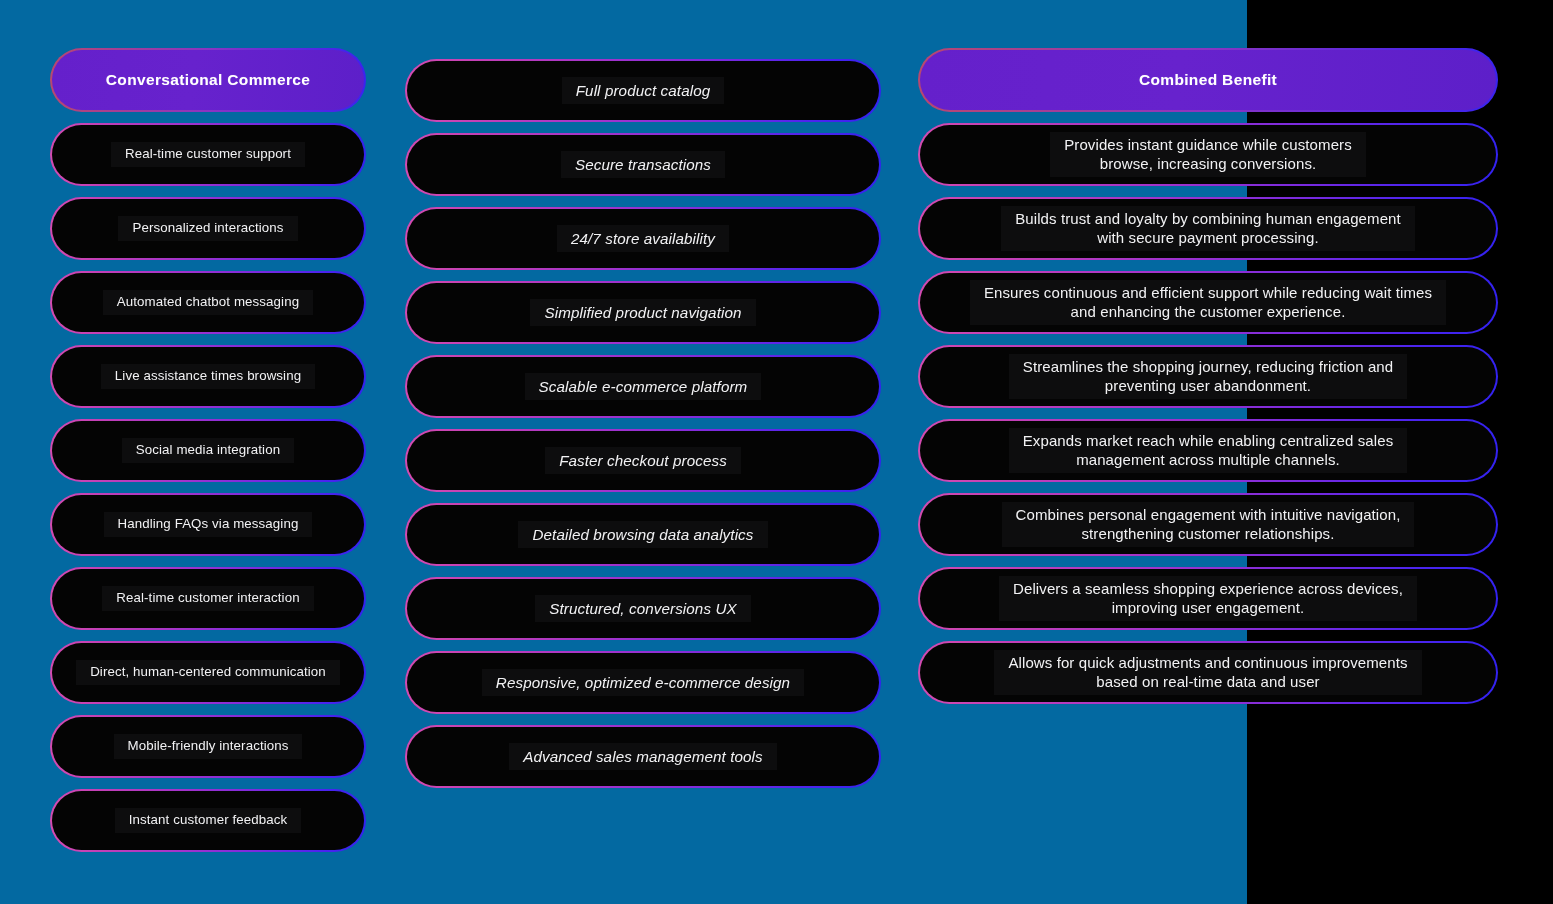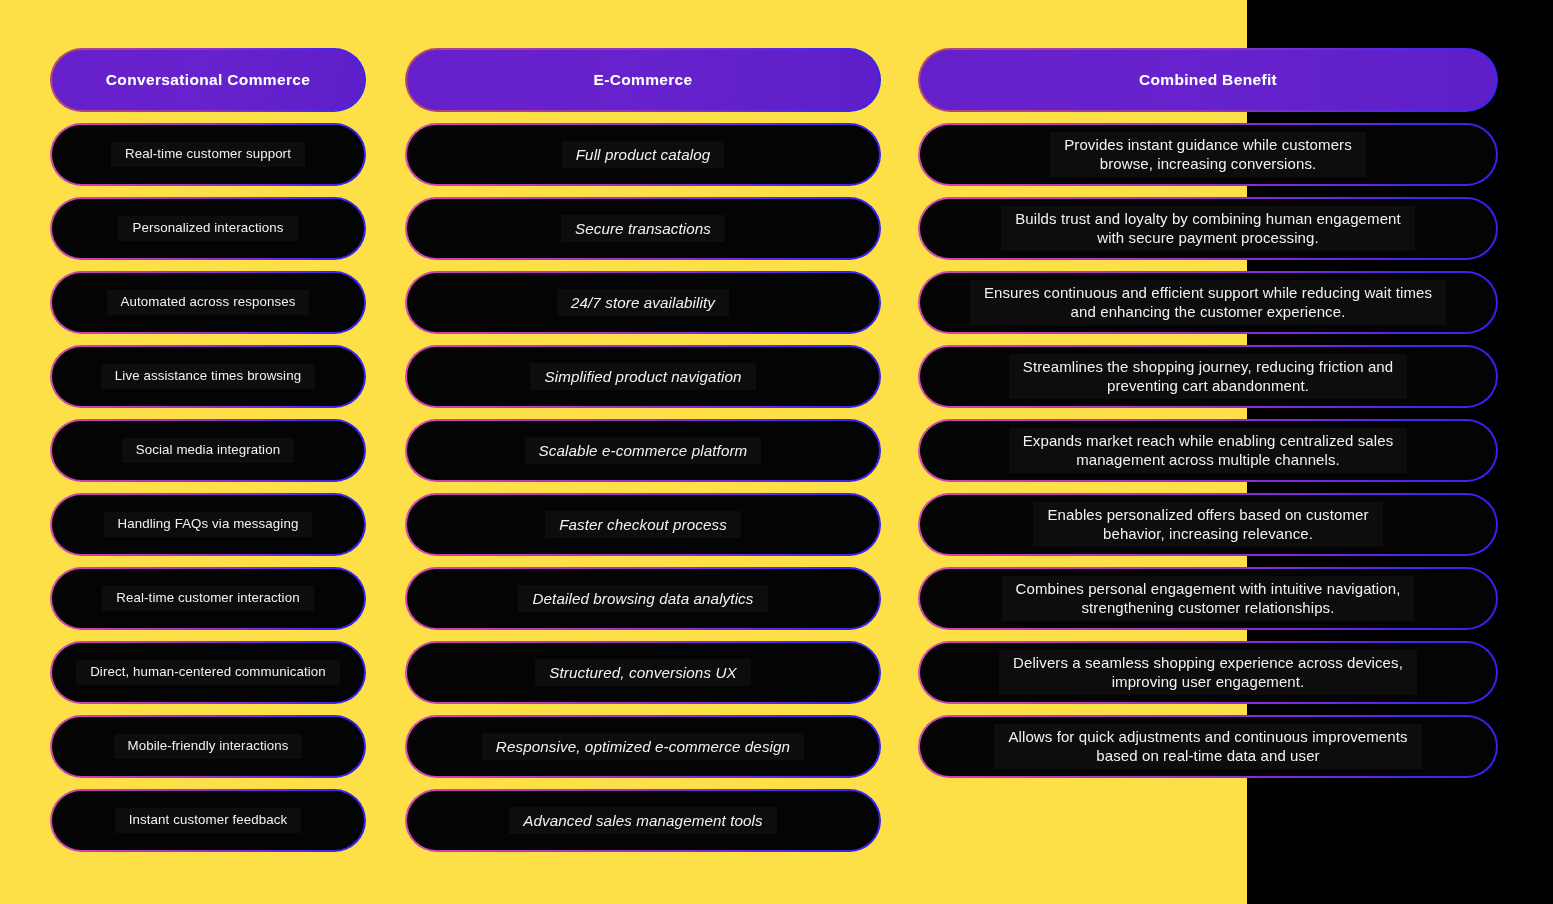--- a/index.html
+++ b/index.html
@@ -15,21 +15,21 @@
   body {
     font-family:"Liberation Sans", sans-serif;
     color:#ffffff;
     -webkit-font-smoothing:antialiased;
   }
 
   #board {
     position:relative;
     width:1247px;
     height:904px;
-    background:#fde047;
+    background:#0369a1;
   }
 
   
   .column {
     position:absolute;
     top:48px;
   }
   .col-1 { left:50px;  width:316px; }
   .col-2 { left:405px; width:476px; }
   .col-3 { left:918px; width:580px; }
@@ -119,21 +119,21 @@
       <span class="item-text">Real-time customer support</span>
         </div>
       </div>
     <div class="pill item">
         <div class="pill-inner">
       <span class="item-text">Personalized interactions</span>
         </div>
       </div>
     <div class="pill item">
         <div class="pill-inner">
-      <span class="item-text">Automated across responses</span>
+      <span class="item-text">Automated chatbot messaging</span>
         </div>
       </div>
     <div class="pill item">
         <div class="pill-inner">
       <span class="item-text">Live assistance times browsing</span>
         </div>
       </div>
     <div class="pill item">
         <div class="pill-inner">
       <span class="item-text">Social media integration</span>
@@ -160,25 +160,20 @@
         </div>
       </div>
     <div class="pill item">
         <div class="pill-inner">
       <span class="item-text">Instant customer feedback</span>
         </div>
       </div>
   </div>
 
   <div class="column col-2">
-    <div class="pill header">
-      <div class="pill-inner">
-        <span class="header-label">E-Commerce</span>
-      </div>
-    </div>
 
     <div class="pill item">
         <div class="pill-inner">
       <span class="item-text">Full product catalog</span>
         </div>
       </div>
     <div class="pill item">
         <div class="pill-inner">
       <span class="item-text">Secure transactions</span>
         </div>
@@ -246,37 +241,31 @@
       </div>
     <div class="pill item">
         <div class="pill-inner">
       <span class="item-text">Ensures continuous and efficient support while reducing wait times
 and enhancing the customer experience.</span>
         </div>
       </div>
     <div class="pill item">
         <div class="pill-inner">
       <span class="item-text">Streamlines the shopping journey, reducing friction and
-preventing cart abandonment.</span>
+preventing user abandonment.</span>
         </div>
       </div>
     <div class="pill item">
         <div class="pill-inner">
       <span class="item-text">Expands market reach while enabling centralized sales
 management across multiple channels.</span>
         </div>
       </div>
     <div class="pill item">
         <div class="pill-inner">
-      <span class="item-text">Enables personalized offers based on customer
-behavior, increasing relevance.</span>
-        </div>
-      </div>
-    <div class="pill item">
-        <div class="pill-inner">
       <span class="item-text">Combines personal engagement with intuitive navigation,
 strengthening customer relationships.</span>
         </div>
       </div>
     <div class="pill item">
         <div class="pill-inner">
       <span class="item-text">Delivers a seamless shopping experience across devices,
 improving user engagement.</span>
         </div>
       </div>

